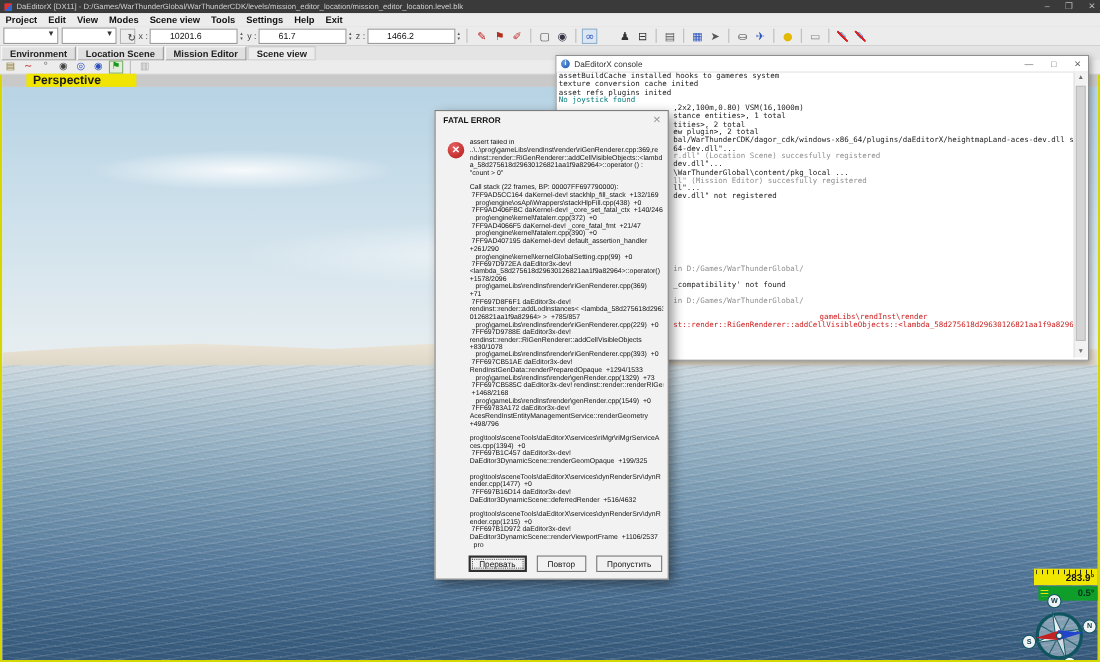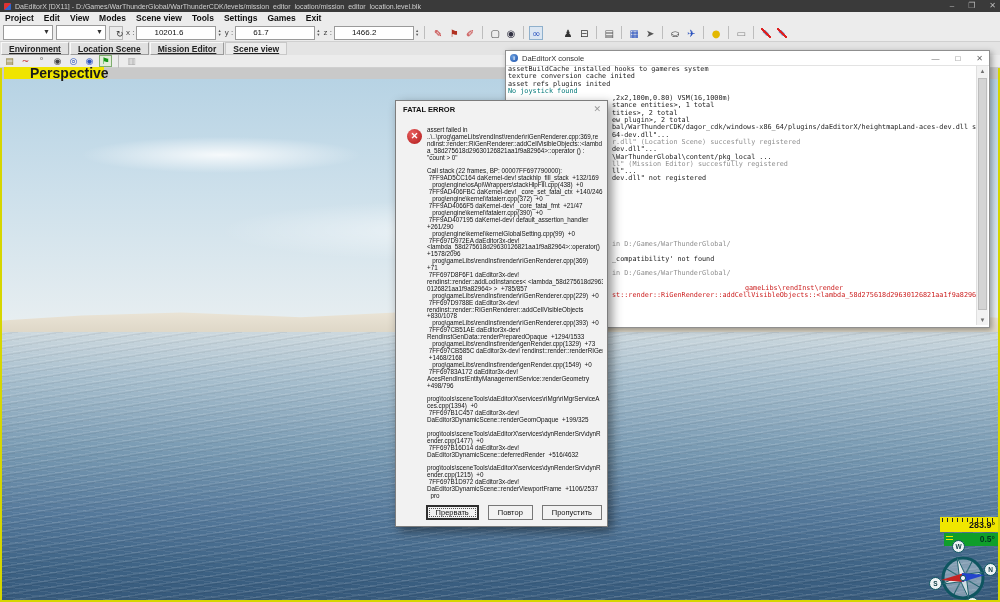--- a/index.html
+++ b/index.html
@@ -28,34 +28,34 @@
   .tsep{width:1px;height:13px;background:#bdbdbd;margin:0 3px;}
   .ticon{width:14px;height:14px;border:1px solid transparent;background:transparent;font-size:10px;line-height:13px;
          text-align:center;padding:0;position:relative;font-family:"DejaVu Sans",sans-serif;}
   .ticon.pressed{background:#dbe6f2;border:1px solid #8fb0cc;}
   .ticon.slash::after{content:"";position:absolute;left:1px;top:1px;right:1px;bottom:1px;
         background:linear-gradient(45deg,transparent 44%,#d22 44% 56%,transparent 56%);}
   .ticon.txt{font-size:8px;font-weight:bold;margin-top:36px;}
   
   .tabsrow{position:absolute;left:0;top:42px;width:1000px;height:13px;background:#e4e4e4;display:flex;align-items:stretch;padding-left:1px;}
   .tab{font-size:8.5px;font-weight:bold;color:#222;padding:0 7px;line-height:12px;background:#e0e0e0;
-       border:1px solid;border-color:#f8f8f8 #9a9a9a #9a9a9a #f8f8f8;margin-right:1px;text-decoration:underline;}
+       border:1px solid;border-color:#f8f8f8 #9a9a9a #9a9a9a #f8f8f8;margin-right:1px;}
   .tab.active{background:#ececec;border-color:#c8c8c8;}
   
   .toolbar2{position:absolute;left:0;top:55px;width:1000px;height:13px;background:#ececec;border-bottom:1px solid #cfcfcf;
             display:flex;align-items:center;gap:3px;padding-left:3px;box-sizing:border-box;}
   .ticon2{width:13px;height:12px;border:1px solid transparent;background:transparent;font-size:9px;line-height:11px;
           text-align:center;padding:0;font-family:"DejaVu Sans",sans-serif;}
   .ticon2.pressed{background:#e2ecda;border:1px solid #7fae6f;}
   
   .vframe{position:absolute;left:0;top:68px;width:1000px;height:534px;box-sizing:border-box;
           border-left:2px solid #d6d600;border-right:2px solid #d6d600;border-bottom:2px solid #d6d600;}
   .vcap{position:absolute;left:0;top:0;width:100%;height:11px;background:#c9c9c9;}
-  .vlabel{position:absolute;left:2px;top:-1px;width:100px;height:12px;background:#f0e400;color:#1a1a1a;
-          font-size:14px;font-weight:bold;line-height:12px;padding-left:26px;box-sizing:border-box;}
+  .vlabel{position:absolute;left:22px;top:-1px;width:100px;height:12px;background:#f0e400;color:#1a1a1a;
+          font-size:11px;font-weight:bold;line-height:12px;padding-left:6px;box-sizing:border-box;}
   .scene{position:absolute;left:0;top:11px;right:0;bottom:0;overflow:hidden;}
   .sky{position:absolute;left:0;top:0;width:100%;height:253px;
        background:
         radial-gradient(ellipse 200px 26px at 22% 30%, rgba(255,255,255,.85), transparent 70%),
         radial-gradient(ellipse 260px 34px at 62% 16%, rgba(255,255,255,.7), transparent 70%),
         radial-gradient(ellipse 320px 42px at 45% 60%, rgba(255,255,255,.55), transparent 72%),
         linear-gradient(#b7d3e4 0%,#cde0eb 45%,#e9eff1 100%);}
   .dunes{position:absolute;left:0;top:225px;width:100%;height:30px;background:linear-gradient(#efe9dc,#ddd6c6);
          clip-path:polygon(0 55%,8% 38%,18% 28%,30% 44%,42% 24%,55% 40%,68% 22%,80% 42%,92% 30%,100% 46%,100% 100%,0 100%);}
   .sea{position:absolute;left:0;top:253px;width:100%;height:270px;
@@ -125,21 +125,21 @@
   </div>
 
   <div class="menubar" id="menubar">
       <span class="menu-item">Project</span>
       <span class="menu-item">Edit</span>
       <span class="menu-item">View</span>
       <span class="menu-item">Modes</span>
       <span class="menu-item">Scene view</span>
       <span class="menu-item">Tools</span>
       <span class="menu-item">Settings</span>
-      <span class="menu-item">Games</span>
+      <span class="menu-item">Help</span>
       <span class="menu-item">Exit</span>
     </div>
 
   <div class="toolbar1">
     <div class="combo">
         <span class="arr">▼</span>
       </div>
     <div class="combo">
         <span class="arr">▼</span>
       </div>

